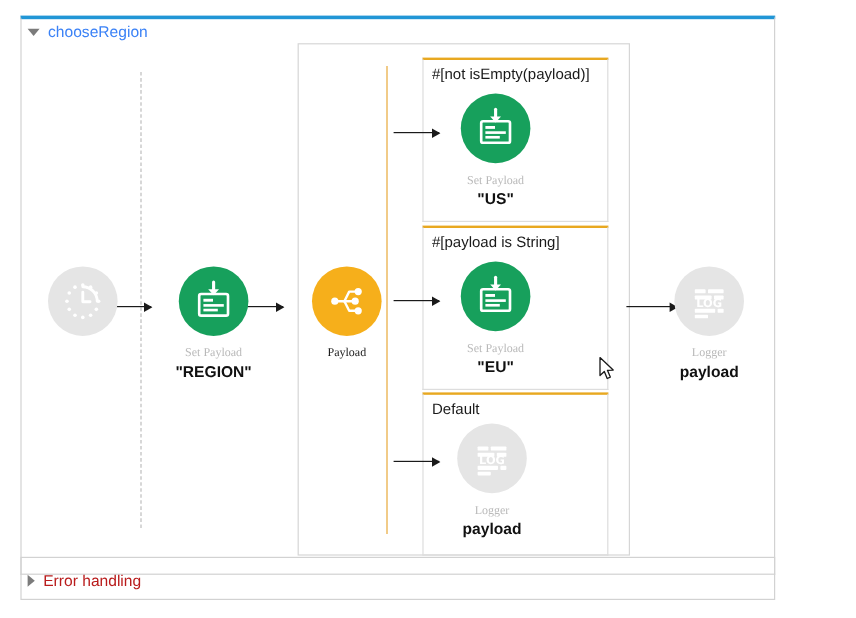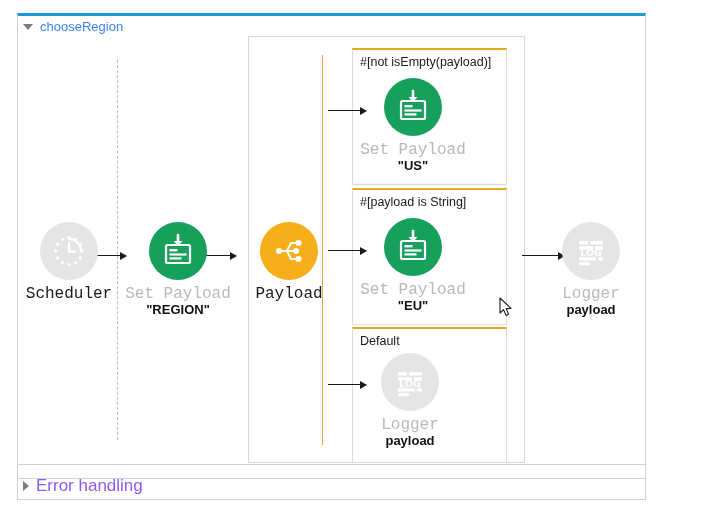--- a/index.html
+++ b/index.html
@@ -86,22 +86,22 @@
   .err-header {
     position: absolute;
     left: 23px;
     top: 476px;
     display: flex;
     align-items: center;
     gap: 7px;
     z-index: 20;
   }
   .err-title {
-    font-size: 17px;
-    color: #8b5cf6;
+    font-size: 13px;
+    color: #b91c1c;
   }
 
   
   .dashed-sep {
     position: absolute;
     left: 117px;
     top: 60px;
     width: 0;
     height: 380px;
     border-left: 1px dashed #bdbdbd;
@@ -171,24 +171,24 @@
     display: flex;
     align-items: center;
     justify-content: center;
   }
   .node-circle.c-blue   { background: #e5e5e5; }
   .node-circle.c-green  { background: #17A05C; }
   .node-circle.c-amber  { background: #F6AF1B; }
 
   .node-title {
     margin-top: 7px;
-    font-size: 16px;
+    font-size: 10px;
     line-height: 15px;
     color: #1a1a1a;
-    font-family: Liberation Mono, monospace;
+    font-family: Liberation Serif, serif;
   }
   .node-title.muted { color: #b9b9b9; }
   .node-sub {
     font-size: 13px;
     line-height: 16px;
     color: #111111;
     font-weight: 700;
     font-family: "Liberation Sans", sans-serif;
   }
 
@@ -285,21 +285,20 @@
             <circle cx="13.5" cy="31.7" r="1.5"></circle>
           <circle cx="8.7" cy="26.8" r="1.5"></circle>
             <circle cx="6.8" cy="20" r="1.5"></circle>
           <circle cx="8.7" cy="13.2" r="1.5"></circle>
             <circle cx="13.5" cy="8.3" r="1.5"></circle>
         </g>
         <path d="M20 8 A12 12 0 0 1 32 20" stroke="#ffffff" stroke-width="2.4" fill="none" stroke-linecap="round"></path>
         <path d="M20 12.5 L20 20.5 L26 20.5" stroke="#ffffff" stroke-width="2.4" fill="none" stroke-linecap="round" stroke-linejoin="round"></path>
       </svg>
     </div>
-    <div class="node-title">Scheduler</div>
     <div class="node-sub"></div>
   </div>
 
   <div class="node n-setpay-1">
     <div class="node-circle c-green">
       <svg width="38" height="38" viewBox="0 0 38 38">
         <path d="M19 3 L19 11" stroke="#ffffff" stroke-width="2.6" stroke-linecap="round"></path>
         <path d="M14.5 9 L19 14 L23.5 9 Z" fill="#ffffff"></path>
         <rect x="7" y="13" width="24" height="18" rx="1.6" fill="none" stroke="#ffffff" stroke-width="2.2"></rect>
         <rect x="10.5" y="17" width="8" height="2.4" fill="#ffffff"></rect>

